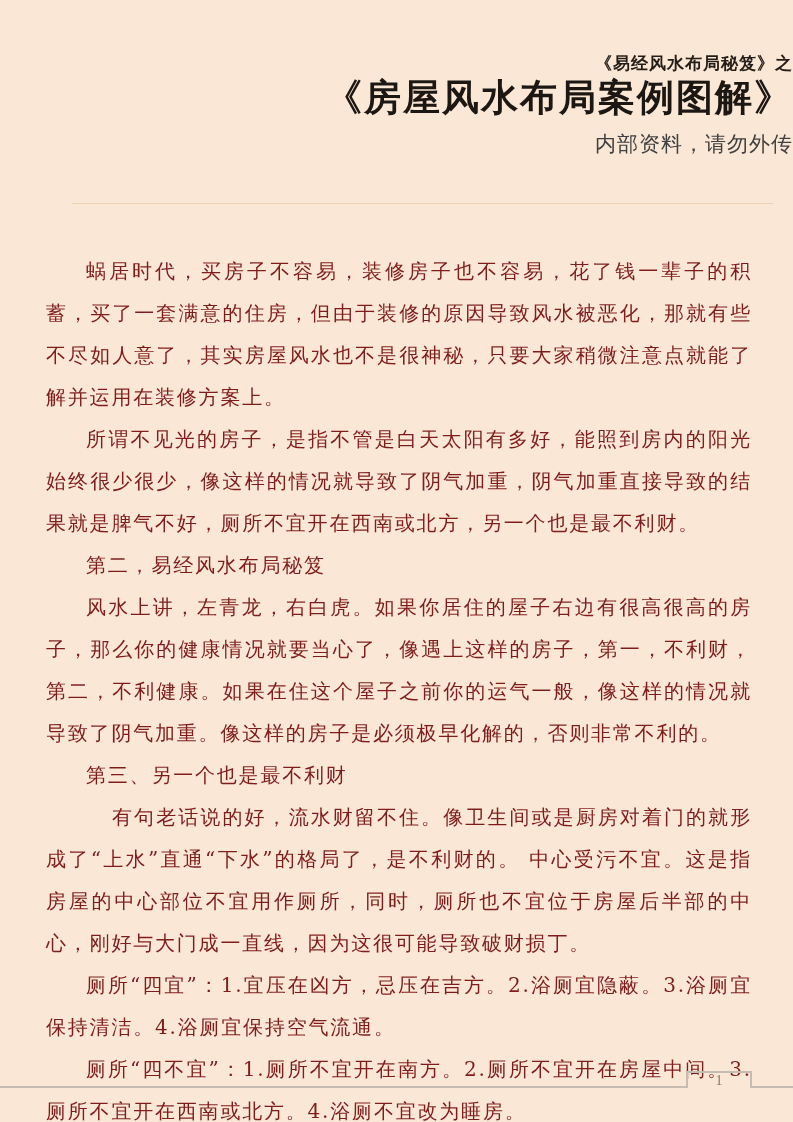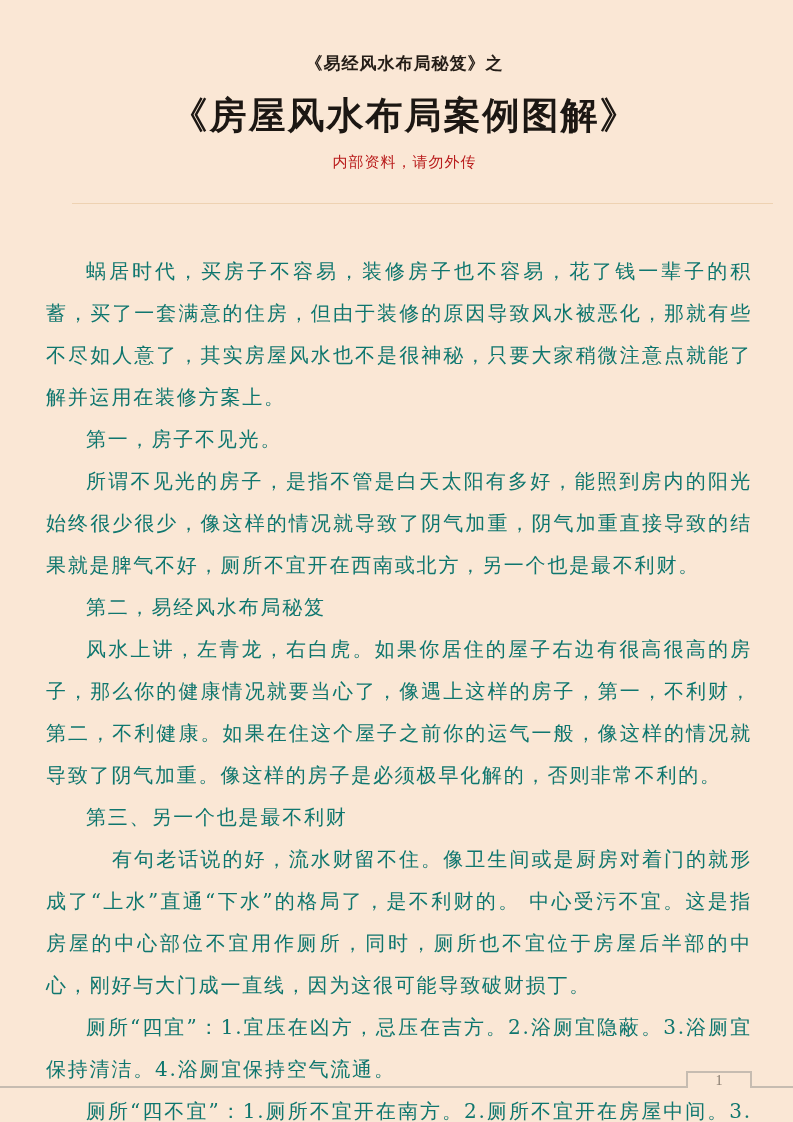--- a/index.html
+++ b/index.html
@@ -17,46 +17,45 @@
     width: 793px;
     height: 1122px;
     background: #fae7d5;
     color: #3c3128;
   }
 
   
   .header {
     position: absolute;
     top: 0; left: 16px; right: 0;
-    text-align: center;
+    text-align: right;
   }
   .series-title {
     margin-top: 52px;
     font-family: "Liberation Sans", sans-serif;
     font-weight: bold;
     font-size: 17px;
     line-height: 24px;
     color: #241d17;
     letter-spacing: 1px;
   }
   .doc-title {
-    margin-top: 18px;
     font-family: "Liberation Sans", sans-serif;
     font-weight: bold;
     font-size: 37px;
     line-height: 44px;
     color: #1c1713;
     letter-spacing: 2px;
   }
   .doc-subtitle {
     margin-top: 14px;
     font-family: "DejaVu Serif", serif;
-    font-size: 15px;
+    font-size: 21px;
     line-height: 20px;
-    color: #b91c1c;
+    color: #404040;
     letter-spacing: 1px;
   }
   .header-rule {
     position: absolute;
     top: 203px;
     left: 72px;
     width: 701px;
     height: 1px;
     background: #eed2b2;
   }
@@ -68,21 +67,21 @@
     left: 46px;
     width: 706px;
   }
   .body-para {
     margin: 0;
     font-size: 20px;
     line-height: 42px;
     letter-spacing: 0.09em;
     text-align: justify;
     text-justify: inter-character;
-    color: #0f766e;
+    color: #7f1d1d;
     text-indent: 2em;
   }
   .body-para.deep-indent {
     text-indent: 3.3em;
   }
 
   
   .footer-line-left {
     position: absolute;
     top: 1086px;
@@ -124,21 +123,20 @@
   <div class="header">
     <div class="series-title">《易经风水布局秘笈》之</div>
     <div class="doc-title">《房屋风水布局案例图解》</div>
     <div class="doc-subtitle">内部资料，请勿外传</div>
   </div>
 
   <div class="header-rule"></div>
 
   <div class="body-text" id="paragraphs">
       <p class="body-para">蜗居时代，买房子不容易，装修房子也不容易，花了钱一辈子的积蓄，买了一套满意的住房，但由于装修的原因导致风水被恶化，那就有些不尽如人意了，其实房屋风水也不是很神秘，只要大家稍微注意点就能了解并运用在装修方案上。</p>
-      <p class="body-para">第一，房子不见光。</p>
       <p class="body-para">所谓不见光的房子，是指不管是白天太阳有多好，能照到房内的阳光始终很少很少，像这样的情况就导致了阴气加重，阴气加重直接导致的结果就是脾气不好，厕所不宜开在西南或北方，另一个也是最不利财。</p>
       <p class="body-para">第二，易经风水布局秘笈</p>
       <p class="body-para">风水上讲，左青龙，右白虎。如果你居住的屋子右边有很高很高的房子，那么你的健康情况就要当心了，像遇上这样的房子，第一，不利财，第二，不利健康。如果在住这个屋子之前你的运气一般，像这样的情况就导致了阴气加重。像这样的房子是必须极早化解的，否则非常不利的。</p>
       <p class="body-para">第三、另一个也是最不利财</p>
       <p class="body-para deep-indent">有句老话说的好，流水财留不住。像卫生间或是厨房对着门的就形成了“上水”直通“下水”的格局了，是不利财的。 中心受污不宜。这是指房屋的中心部位不宜用作厕所，同时，厕所也不宜位于房屋后半部的中心，刚好与大门成一直线，因为这很可能导致破财损丁。</p>
       <p class="body-para">厕所“四宜”：1.宜压在凶方，忌压在吉方。2.浴厕宜隐蔽。3.浴厕宜保持清洁。4.浴厕宜保持空气流通。</p>
       <p class="body-para">厕所“四不宜”：1.厕所不宜开在南方。2.厕所不宜开在房屋中间。3.厕所不宜开在西南或北方。4.浴厕不宜改为睡房。</p>
     </div>
 
   <div class="footer-line-left"></div>

